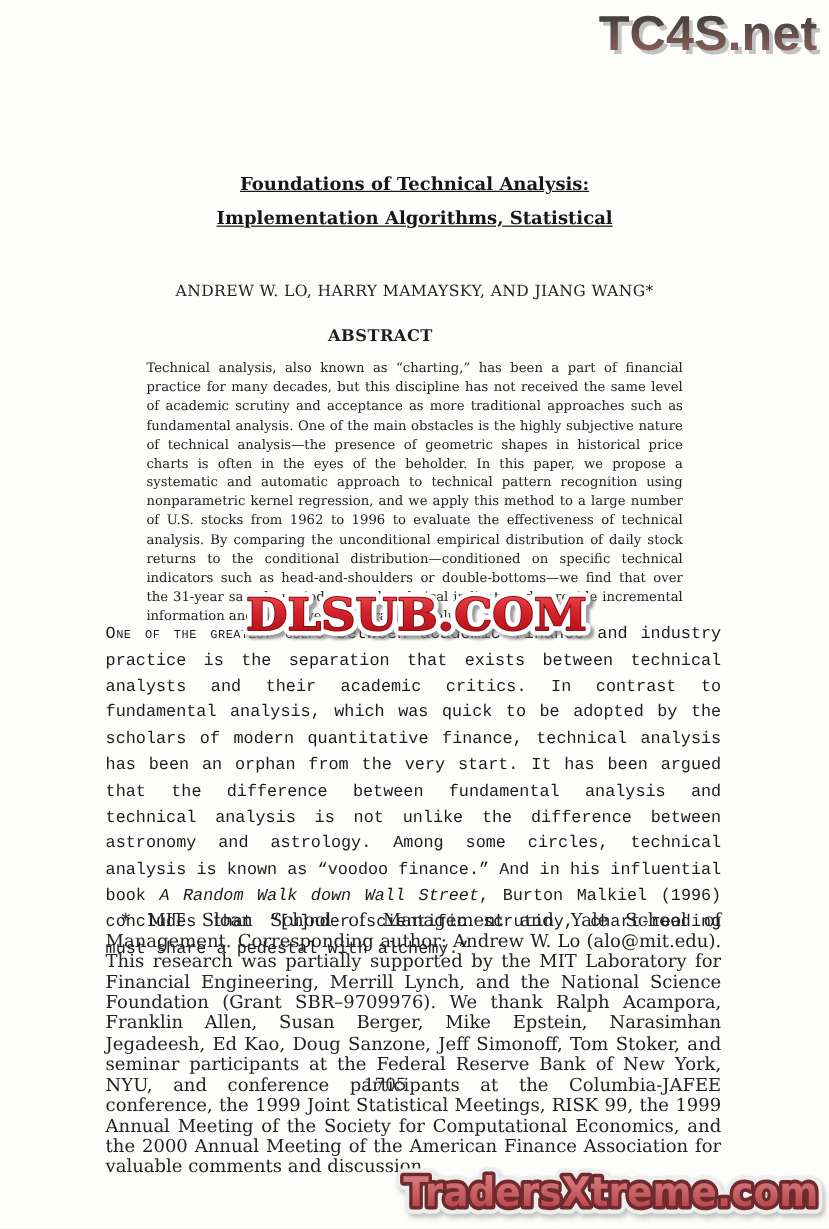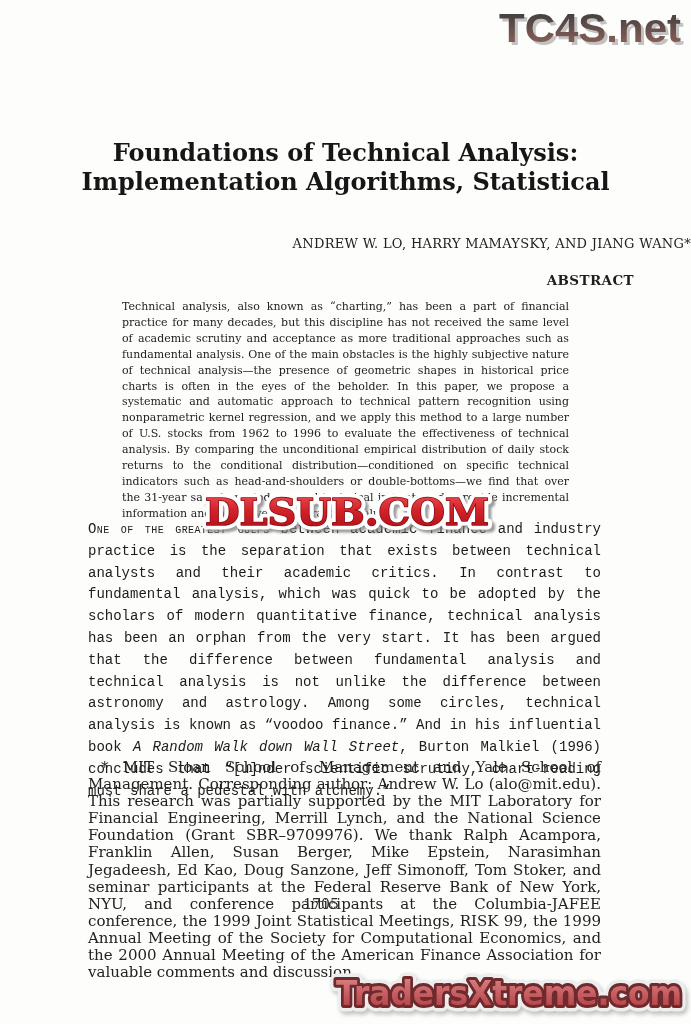--- a/index.html
+++ b/index.html
@@ -20,38 +20,39 @@
     letter-spacing: 0.6px;
     color: #2a2a2a;
     white-space: nowrap;
   }
   .paper-title {
     position: absolute;
     left: 0; top: 139px;
     width: 691px;
     text-align: center;
     font-weight: bold;
-    font-size: 24px;
+    font-size: 15px;
     line-height: 28.5px;
     color: #161616;
+    text-decoration: underline;
   }
   .authors-line {
     position: absolute;
     left: 0; top: 236px;
     width: 691px;
-    text-align: right;
+    text-align: center;
     font-size: 13px;
     letter-spacing: 0.3px;
     color: #222;
   }
   .abstract-heading {
     position: absolute;
     left: 0; top: 272px;
     width: 634px;
-    text-align: right;
+    text-align: center;
     font-weight: bold;
     font-size: 13.5px;
     letter-spacing: 0.4px;
   }
   .abstract-text {
     position: absolute;
     left: 122px; top: 299px;
     width: 447px;
     font-size: 11px;
     line-height: 15.9px;

